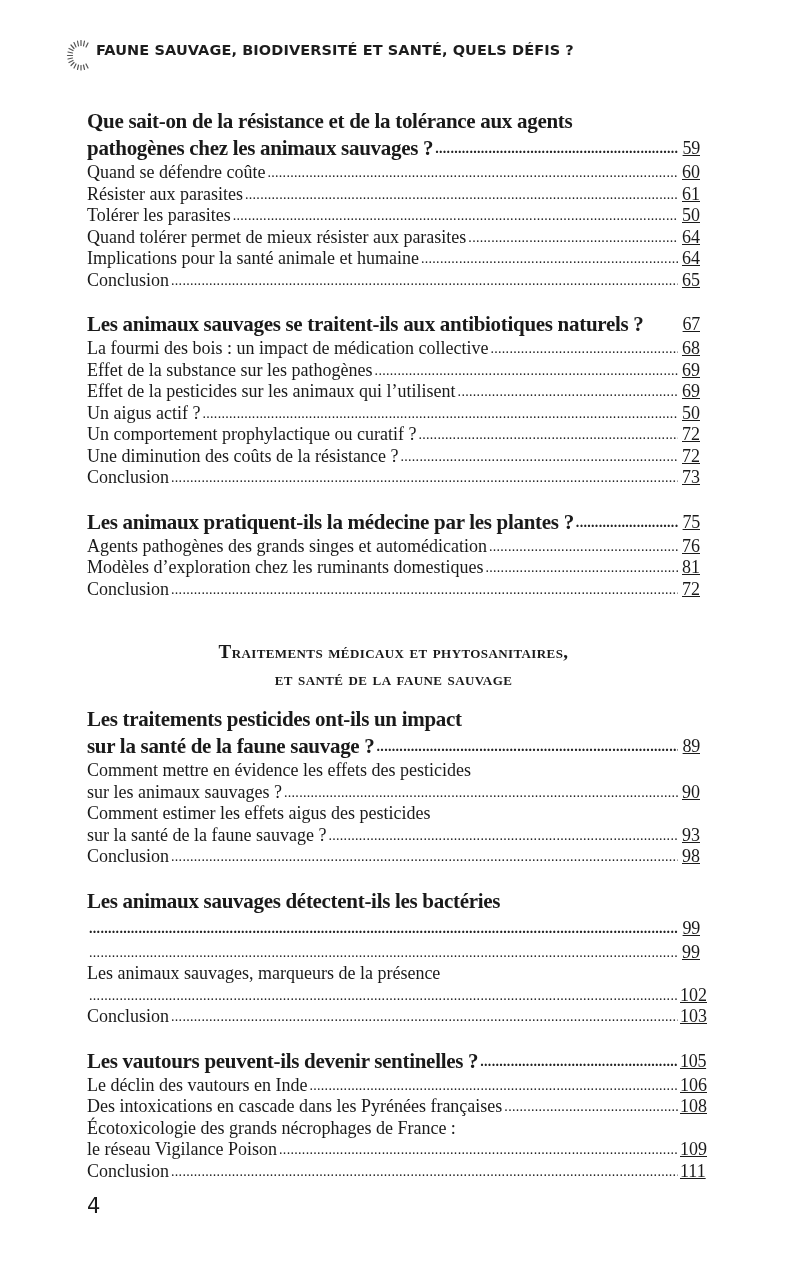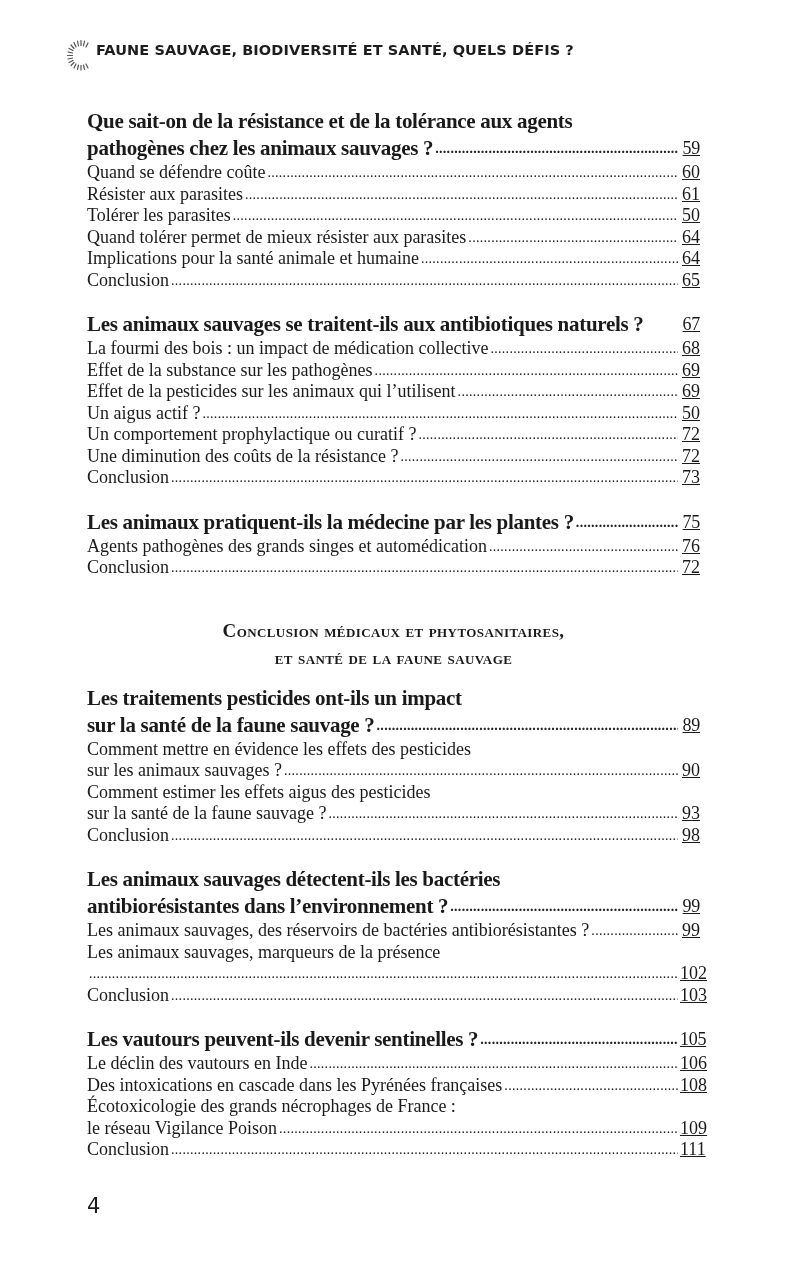--- a/index.html
+++ b/index.html
@@ -173,28 +173,33 @@
       <span class="txt">Les animaux pratiquent-ils la médecine par les plantes ?</span>
         <span class="dots"></span>
         <span class="pg">75</span>
     </div>
     <div class="line">
         <span class="txt">Agents pathogènes des grands singes et automédication</span>
         <span class="dots"></span>
         <span class="pg">76</span>
       </div>
     <div class="line">
+        <span class="txt">Modèles d’exploration chez les ruminants domestiques</span>
+        <span class="dots"></span>
+        <span class="pg">81</span>
+      </div>
+    <div class="line">
         <span class="txt">Conclusion</span>
         <span class="dots"></span>
         <span class="pg">72</span>
       </div>
   </div>
 
   <div class="part-title">
-    <div>Conclusion médicaux et phytosanitaires,</div>
+    <div>Traitements médicaux et phytosanitaires,</div>
     <div>et santé de la faune sauvage</div>
   </div>
 
   <div class="section">
     <div class="line chapter-title nodots">
       <span class="txt">Les traitements pesticides ont-ils un impact</span>
         <span class="dots"></span>
     </div>
     <div class="line chapter-title">
       <span class="txt">sur la santé de la faune sauvage ?</span>
@@ -225,26 +230,24 @@
         <span class="pg">98</span>
       </div>
   </div>
 
   <div class="section">
     <div class="line chapter-title nodots">
       <span class="txt">Les animaux sauvages détectent-ils les bactéries</span>
         <span class="dots"></span>
     </div>
     <div class="line chapter-title">
-      <span class="txt">antibiorésistantes dans l’environnement ?</span>
         <span class="dots"></span>
         <span class="pg">99</span>
     </div>
     <div class="line">
-        <span class="txt">Les animaux sauvages, des réservoirs de bactéries antibiorésistantes ?</span>
         <span class="dots"></span>
         <span class="pg">99</span>
       </div>
     <div class="line nodots">
         <span class="txt">Les animaux sauvages, marqueurs de la présence</span>
         <span class="dots"></span>
       </div>
     <div class="line">
         <span class="dots"></span>
         <span class="pg">102</span>

